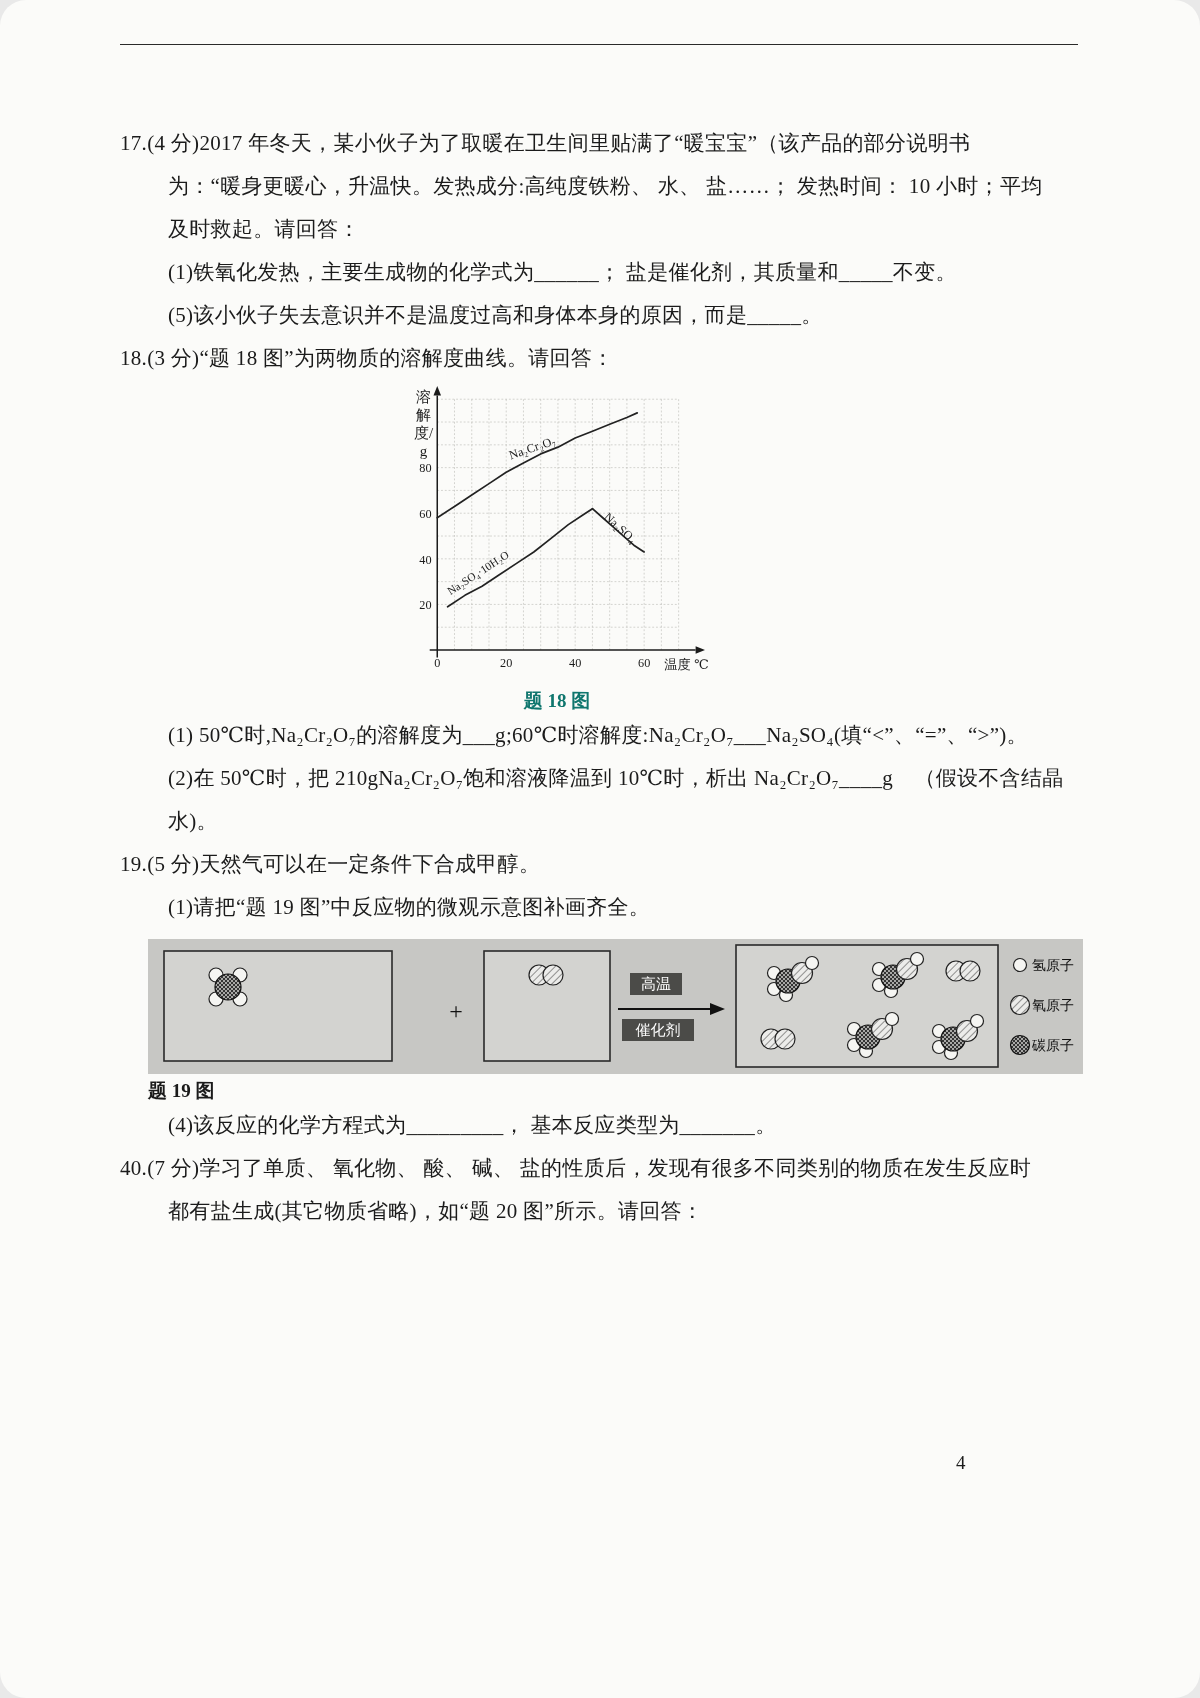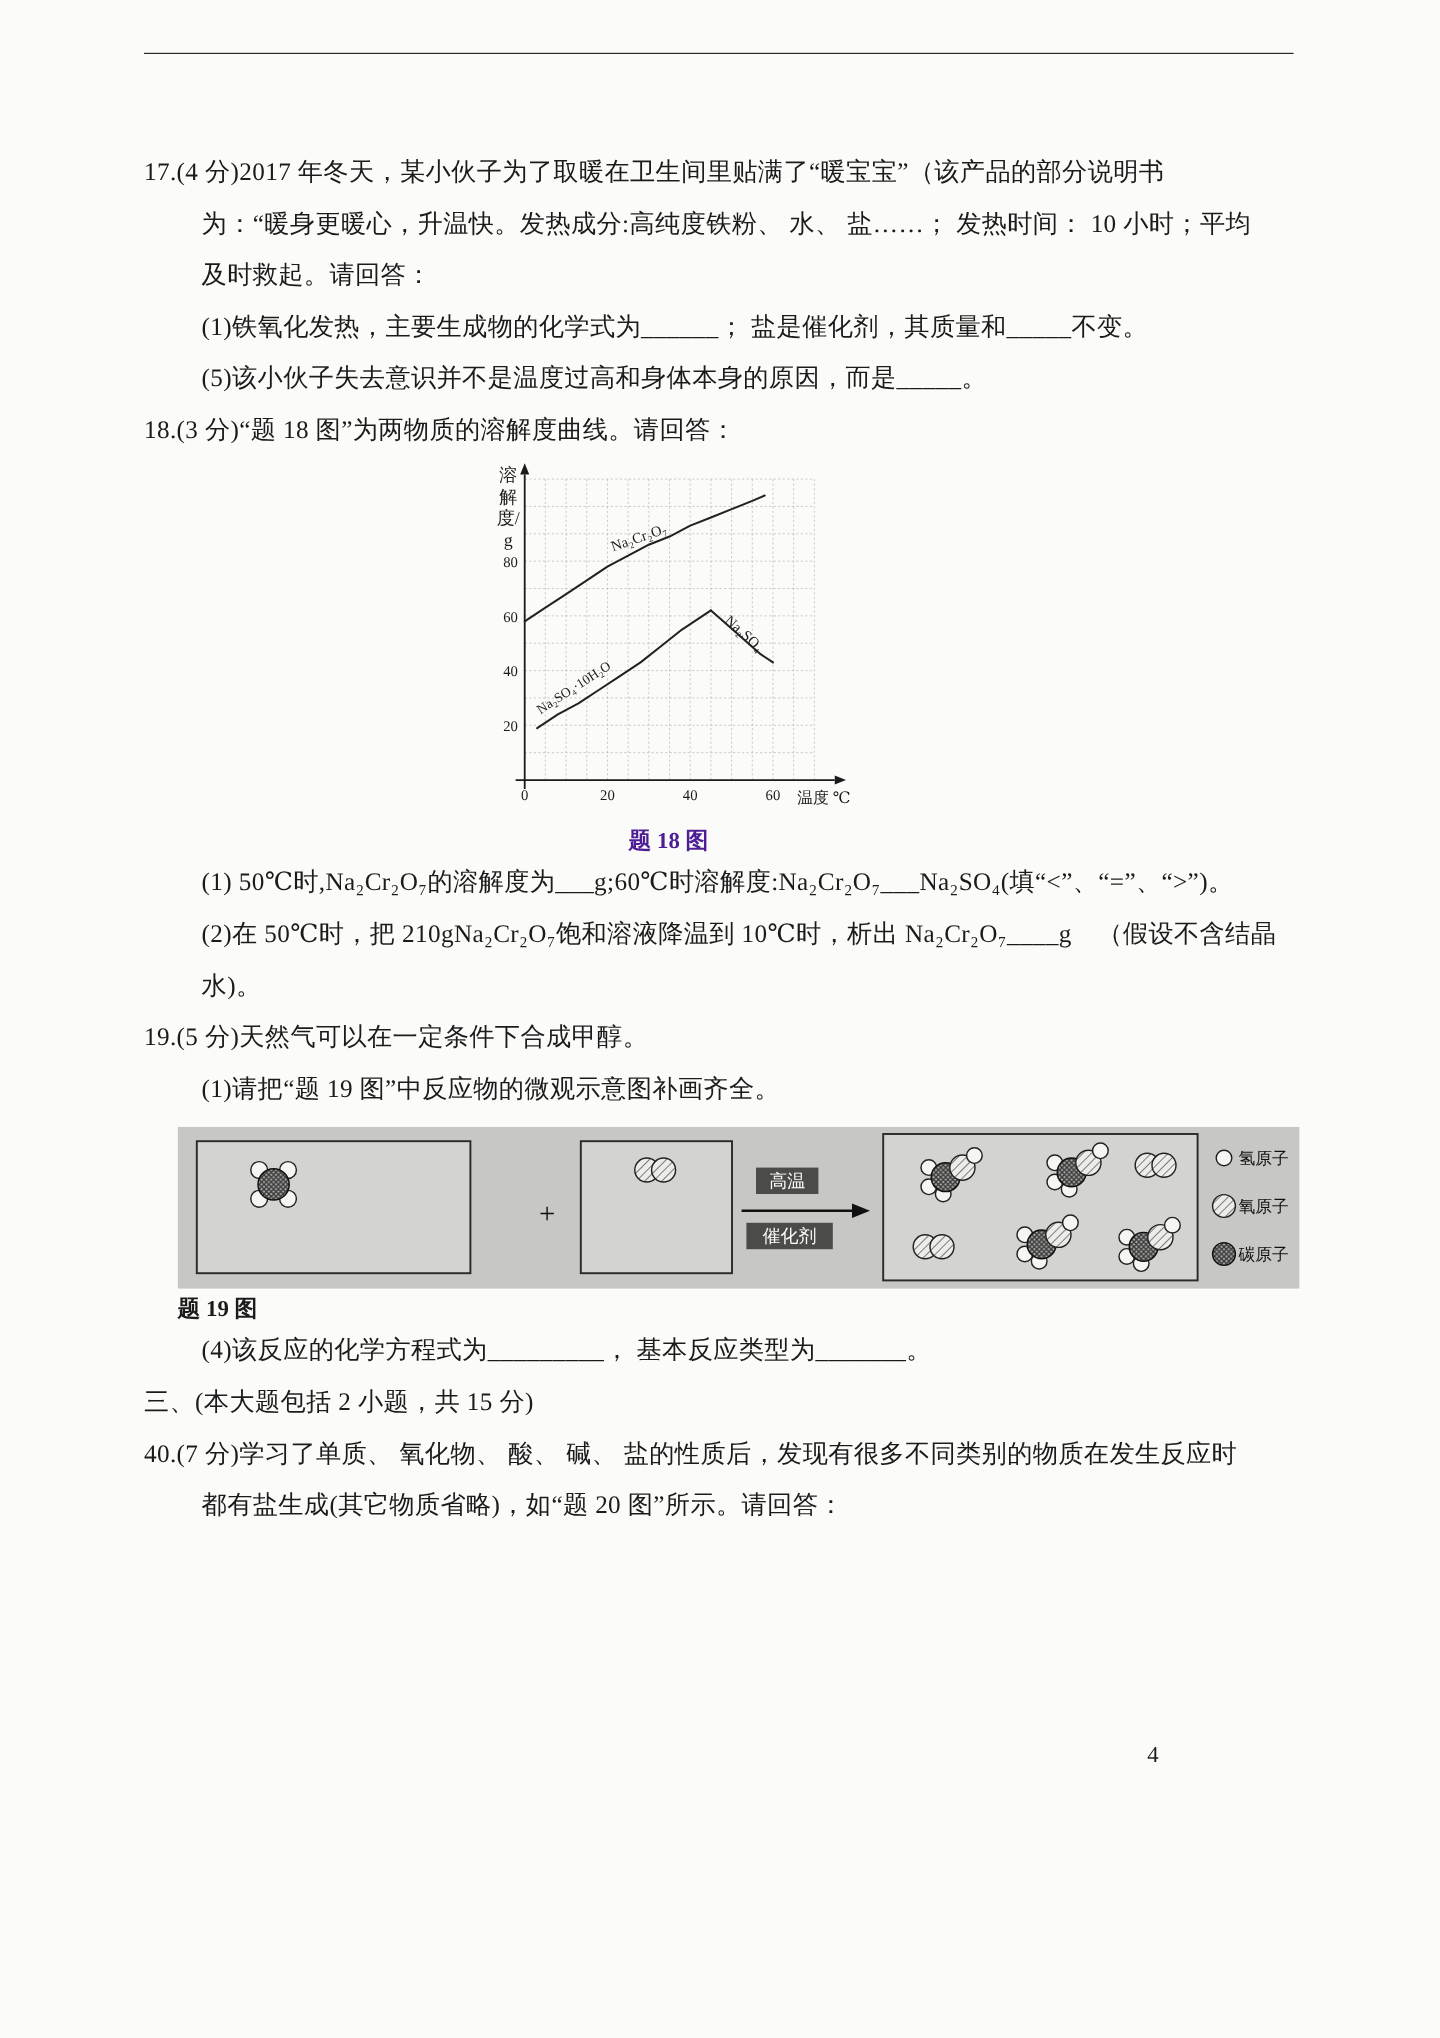--- a/index.html
+++ b/index.html
@@ -1,20 +1,21 @@
 <!DOCTYPE html>
 <html><head>
 <meta charset="utf-8">
 <style>
   *{box-sizing:border-box;}
   html,body{margin:0;padding:0;background:#e9e9e9;}
   .page{
     width:1200px;height:1698px;margin:0 auto;position:relative;overflow:hidden;
     background:#fbfbf9;color:#1b1b1b;
     font-family:"Liberation Serif","DejaVu Serif",serif;
+    border-radius:26px;
   }
   .top-rule{position:absolute;left:120px;top:44px;width:958px;border-top:1.6px solid #2a2a2a;}
   .content{padding:122px 110px 0 120px;}
   .line{margin:0;font-size:21px;line-height:43px;letter-spacing:.3px;white-space:nowrap;}
   .cont,.sub{padding-left:48px;}
 
   
   .chart-figure{margin:4px 0 0 272px;width:360px;}
   .chart-box{position:relative;width:330px;}
   #sol-chart{display:block;width:330px;height:302px;}
@@ -24,21 +25,21 @@
   }
   .gridline{stroke:#b5b5b0;stroke-width:.6;stroke-dasharray:2 2;}
   .axis{stroke:#1b1b1b;stroke-width:1.6;fill:none;}
   .axis-arrow{fill:#1b1b1b;stroke:none;}
   #sol-chart text{font-family:inherit;}
   .tick{font-size:13px;fill:#1b1b1b;}
   .curve{fill:none;stroke:#222;stroke-width:1.8;stroke-linejoin:round;stroke-linecap:round;}
   .curve-label{font-size:13px;fill:#1b1b1b;}
   .curve-label.small{font-size:12px;}
   .axis-label{font-size:14px;fill:#1b1b1b;}
-  .chart-caption{font-size:19px;font-weight:bold;text-align:center;width:330px;margin-top:2px;color:#4c1d95;}
+  .chart-caption{font-size:19px;font-weight:bold;text-align:center;width:330px;margin-top:2px;color:#0f766e;}
 
   
   .fig19{margin:10px 0 0 28px;width:935px;}
   #fig19-svg{display:block;width:935px;height:135px;}
   .band{fill:#c7c7c4;}
   .rbox{fill:#d3d3d0;stroke:#2a2a2a;stroke-width:1.6;}
   .atomH{fill:#f5f5f2;stroke:#222;stroke-width:1.2;}
   .atomO{fill:url(#hatO);stroke:#222;stroke-width:1.2;}
   .atomC{fill:url(#hatC);stroke:#111;stroke-width:1.2;}
   .arrow-line{stroke:#111;stroke-width:2.2;}
@@ -204,21 +205,20 @@
           <text class="legend-text" x="884" y="71">氧原子</text>
           <circle cx="872" cy="106" r="9.5" class="atomC"></circle>
           <text class="legend-text" x="884" y="111">碳原子</text>
         </svg>
         <figcaption class="fig19-caption">题 19 图</figcaption>
       </figure>
 
       <p class="line sub">(4)该反应的化学方程式为_________， 基本反应类型为_______。</p>
     </section>
 
-    <p class="line">三、(本大题包括 2 小题，共 15 分)</p>
 
     <section>
       <p class="line">40.(7 分)学习了单质、 氧化物、 酸、 碱、 盐的性质后，发现有很多不同类别的物质在发生反应时</p>
       <p class="line cont">都有盐生成(其它物质省略)，如“题 20 图”所示。请回答：</p>
     </section>
 
   </main>
 
   <div class="page-number">4</div>
 </div>

